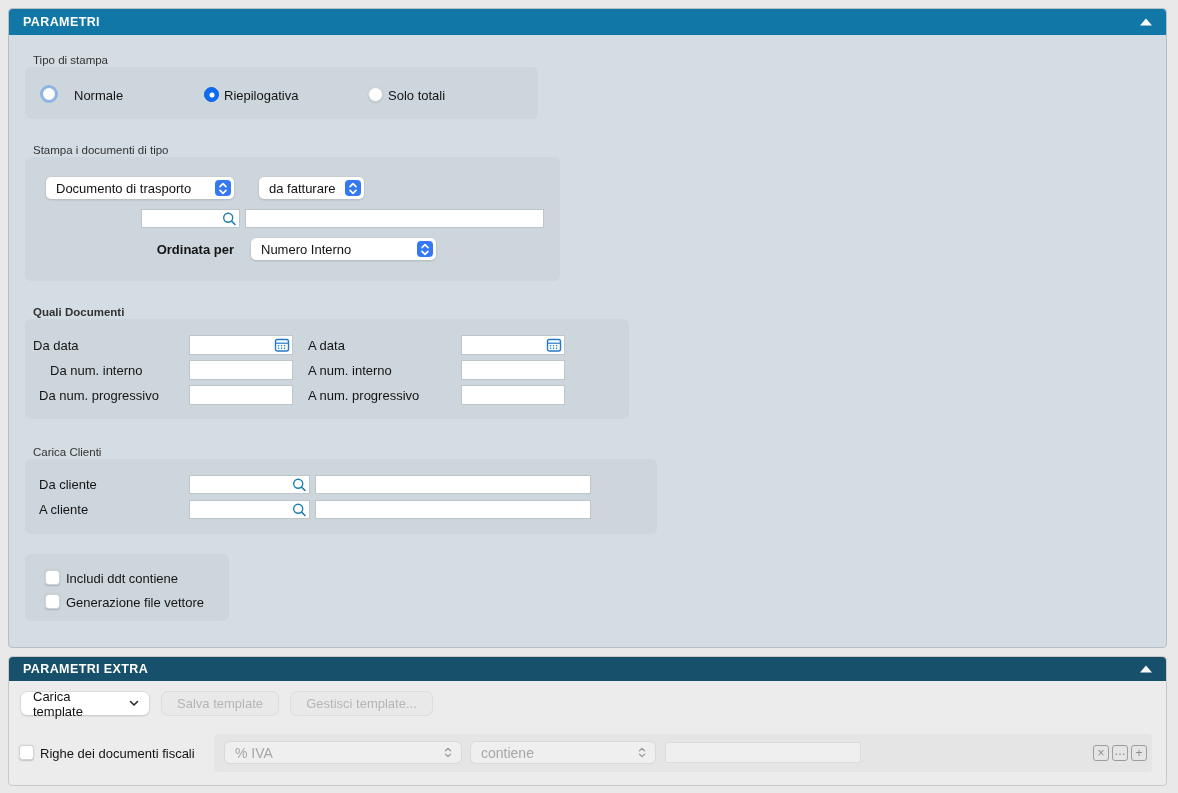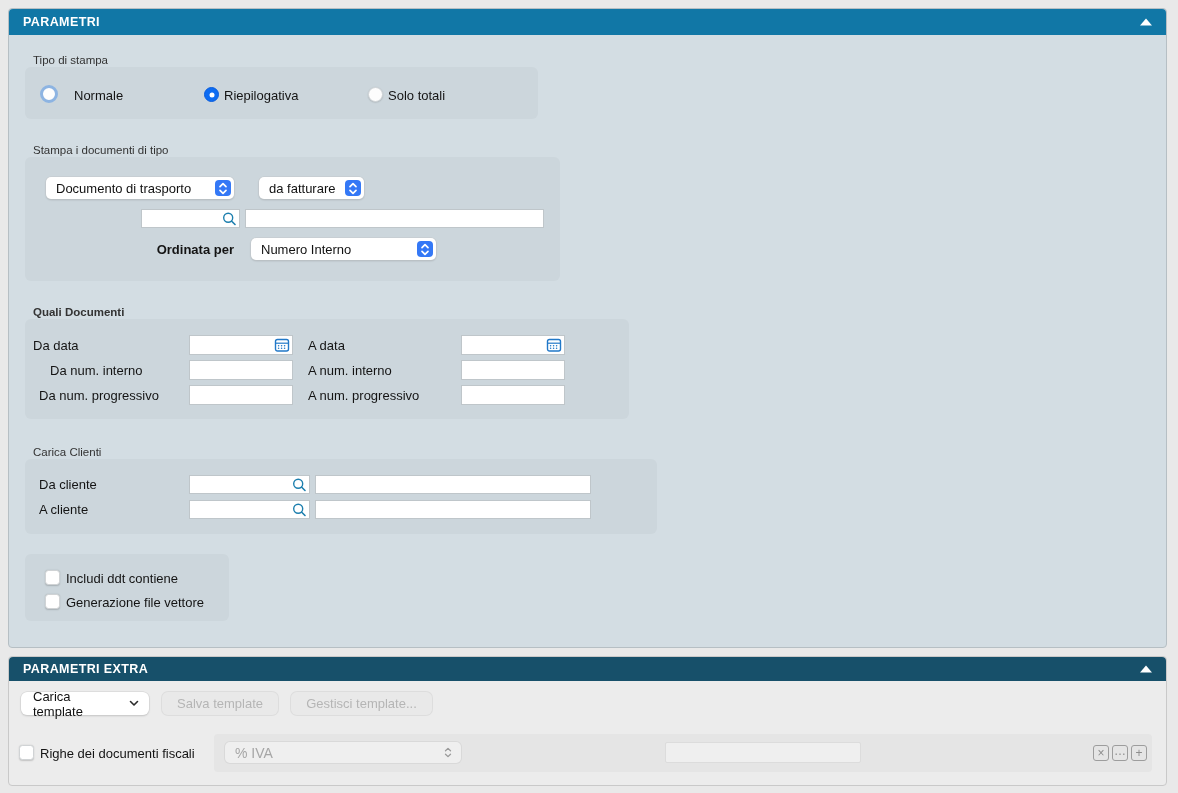--- a/index.html
+++ b/index.html
@@ -266,20 +266,29 @@
 
   <div class="popup popup-disabled" style="left:216px;top:85px;width:236px;">
     <span>% IVA</span>
     <span style="display:flex;padding-right:6px;">
       <svg width="8" height="11" viewBox="0 0 8 11">
           <path d="M1.5 3.8 L4 1.4 L6.5 3.8" fill="none" stroke="#9a9a9a" stroke-width="1.3" stroke-linecap="round" stroke-linejoin="round"></path>
           <path d="M1.5 7.2 L4 9.6 L6.5 7.2" fill="none" stroke="#9a9a9a" stroke-width="1.3" stroke-linecap="round" stroke-linejoin="round"></path>
         </svg>
     </span>
   </div>
+  <div class="popup popup-disabled" style="left:462px;top:85px;width:184px;">
+    <span>contiene</span>
+    <span style="display:flex;padding-right:6px;">
+      <svg width="8" height="11" viewBox="0 0 8 11">
+          <path d="M1.5 3.8 L4 1.4 L6.5 3.8" fill="none" stroke="#9a9a9a" stroke-width="1.3" stroke-linecap="round" stroke-linejoin="round"></path>
+          <path d="M1.5 7.2 L4 9.6 L6.5 7.2" fill="none" stroke="#9a9a9a" stroke-width="1.3" stroke-linecap="round" stroke-linejoin="round"></path>
+        </svg>
+    </span>
+  </div>
   <input class="field" style="left: 656px; top: 85px; width: 196px; height: 21px; background: rgb(239, 239, 239); border: 1px solid rgb(220, 220, 220); border-radius: 2px;" value="">
 
   <span class="mini-btn" style="left:1084px;top:88px;">
     <span>×</span>
   </span>
   <span class="mini-btn" style="left:1103px;top:88px;">
     <span style="margin-top:-5px;">…</span>
   </span>
   <span class="mini-btn" style="left:1122px;top:88px;">
     <span>+</span>

